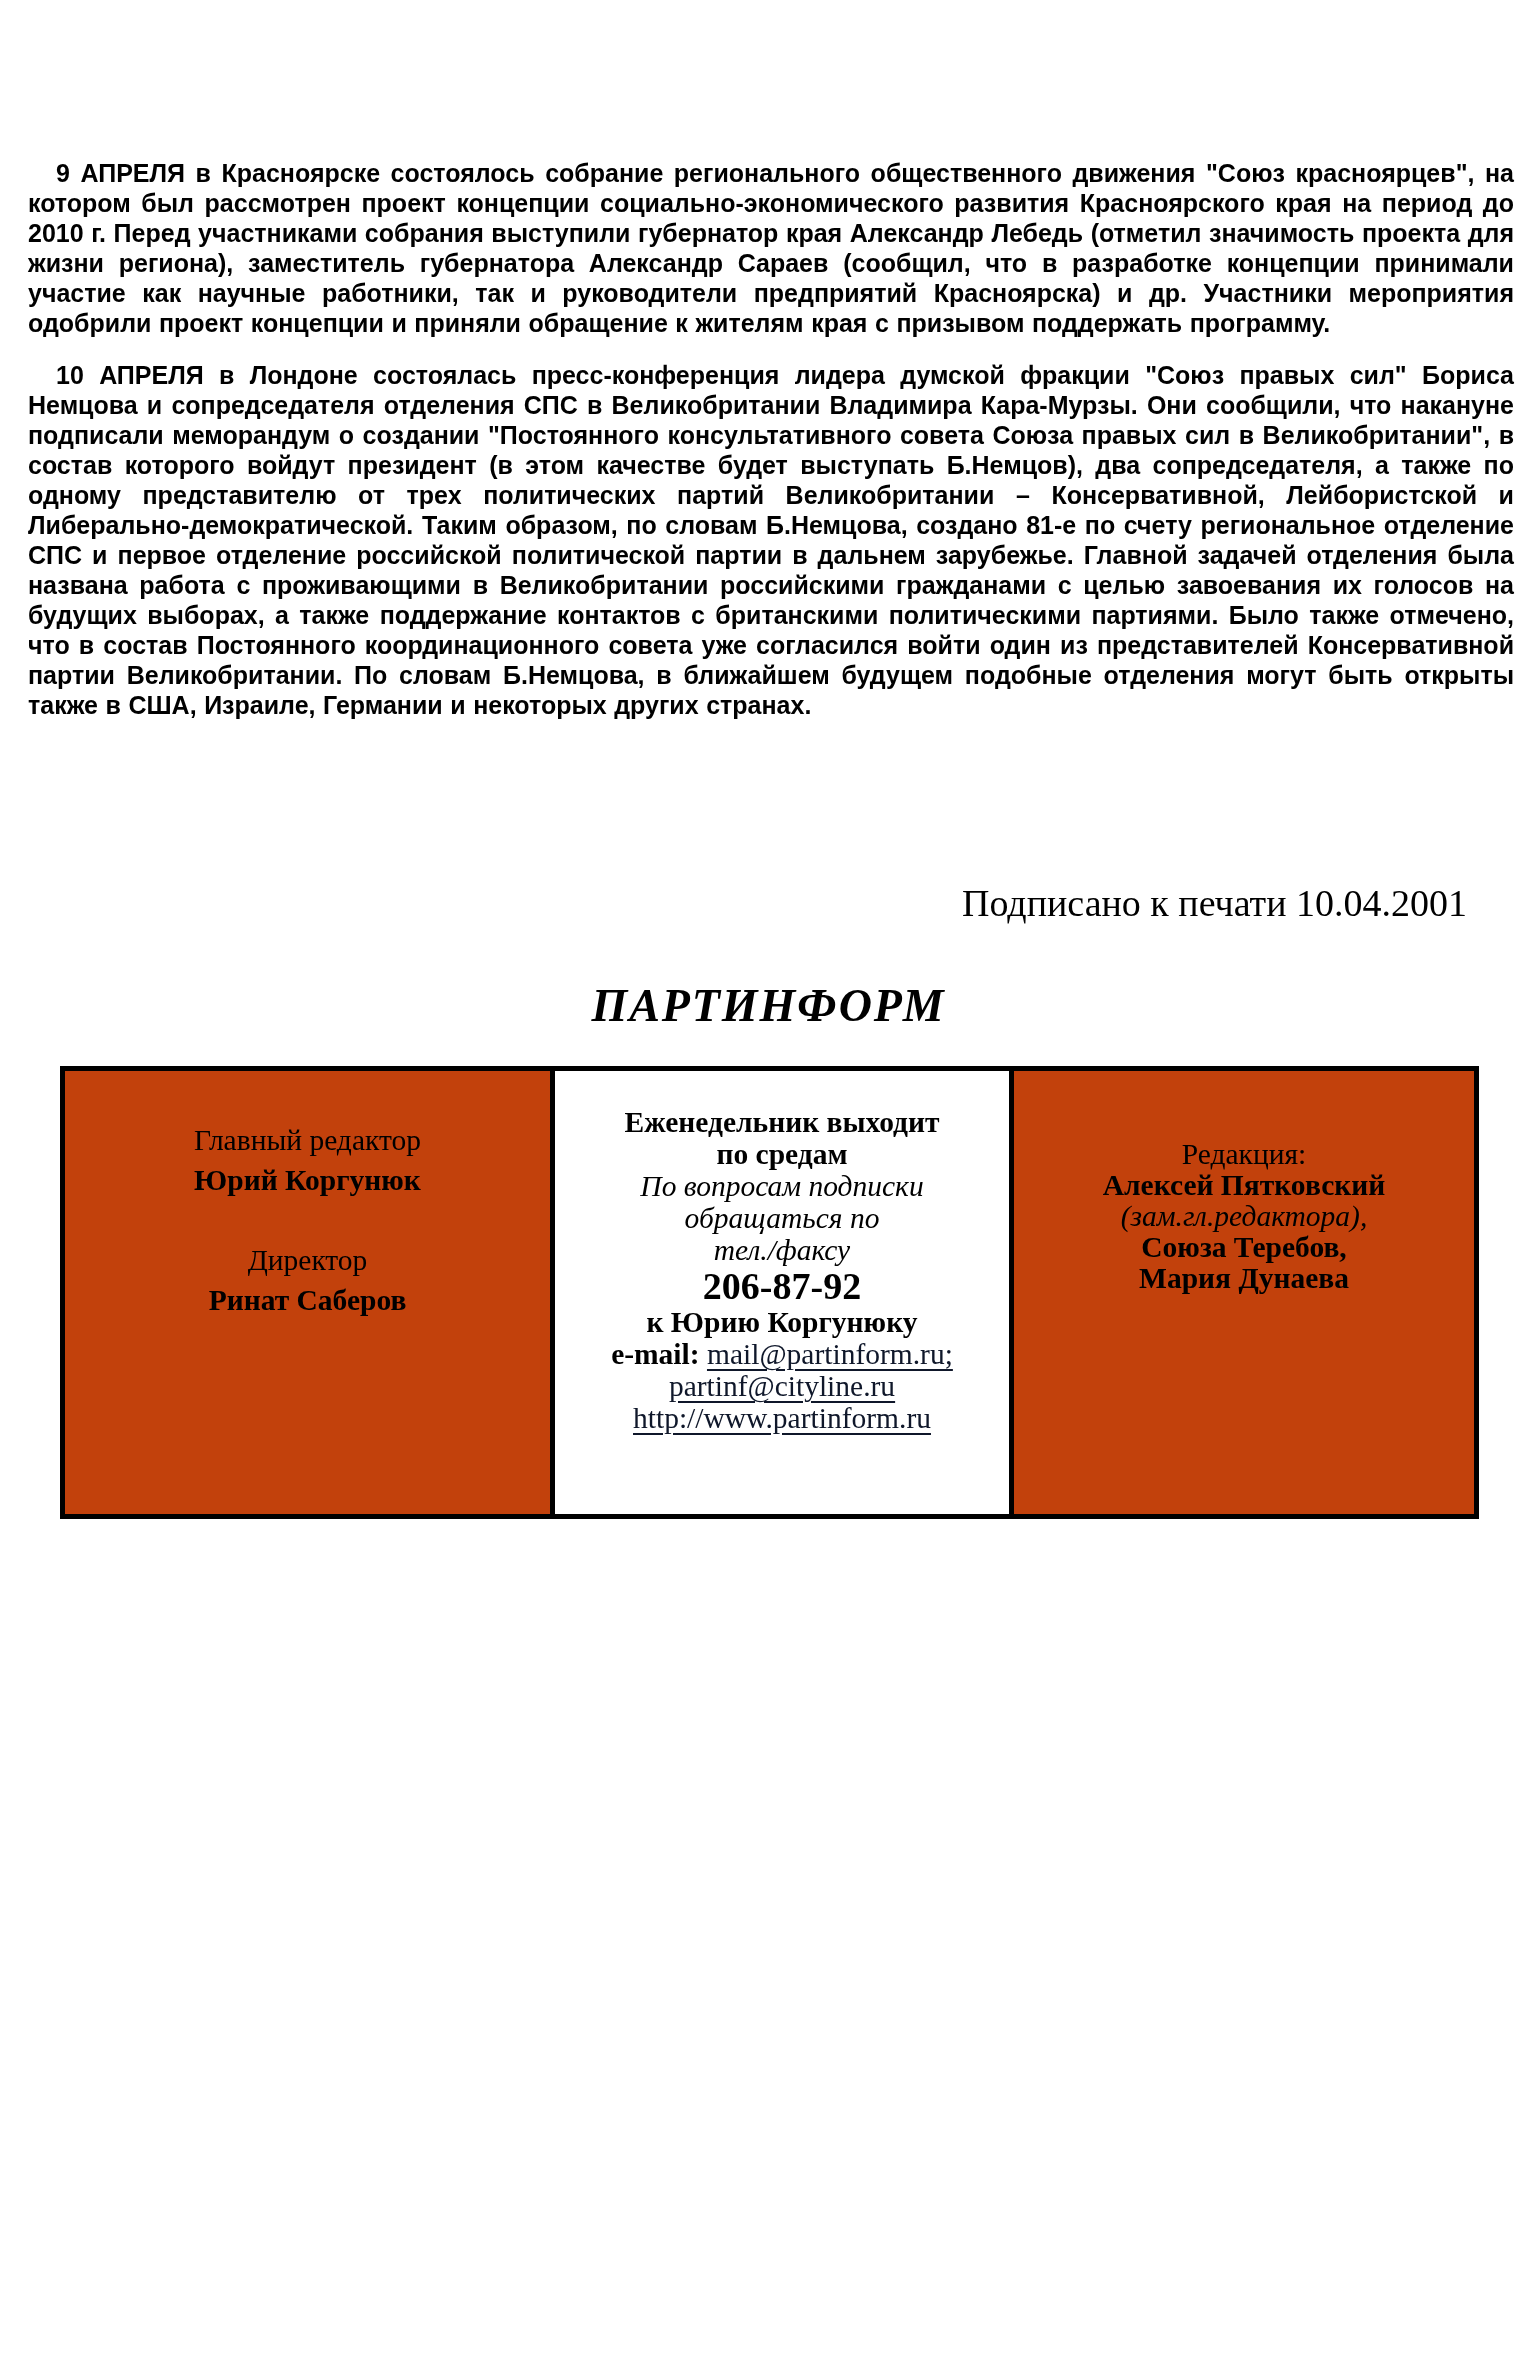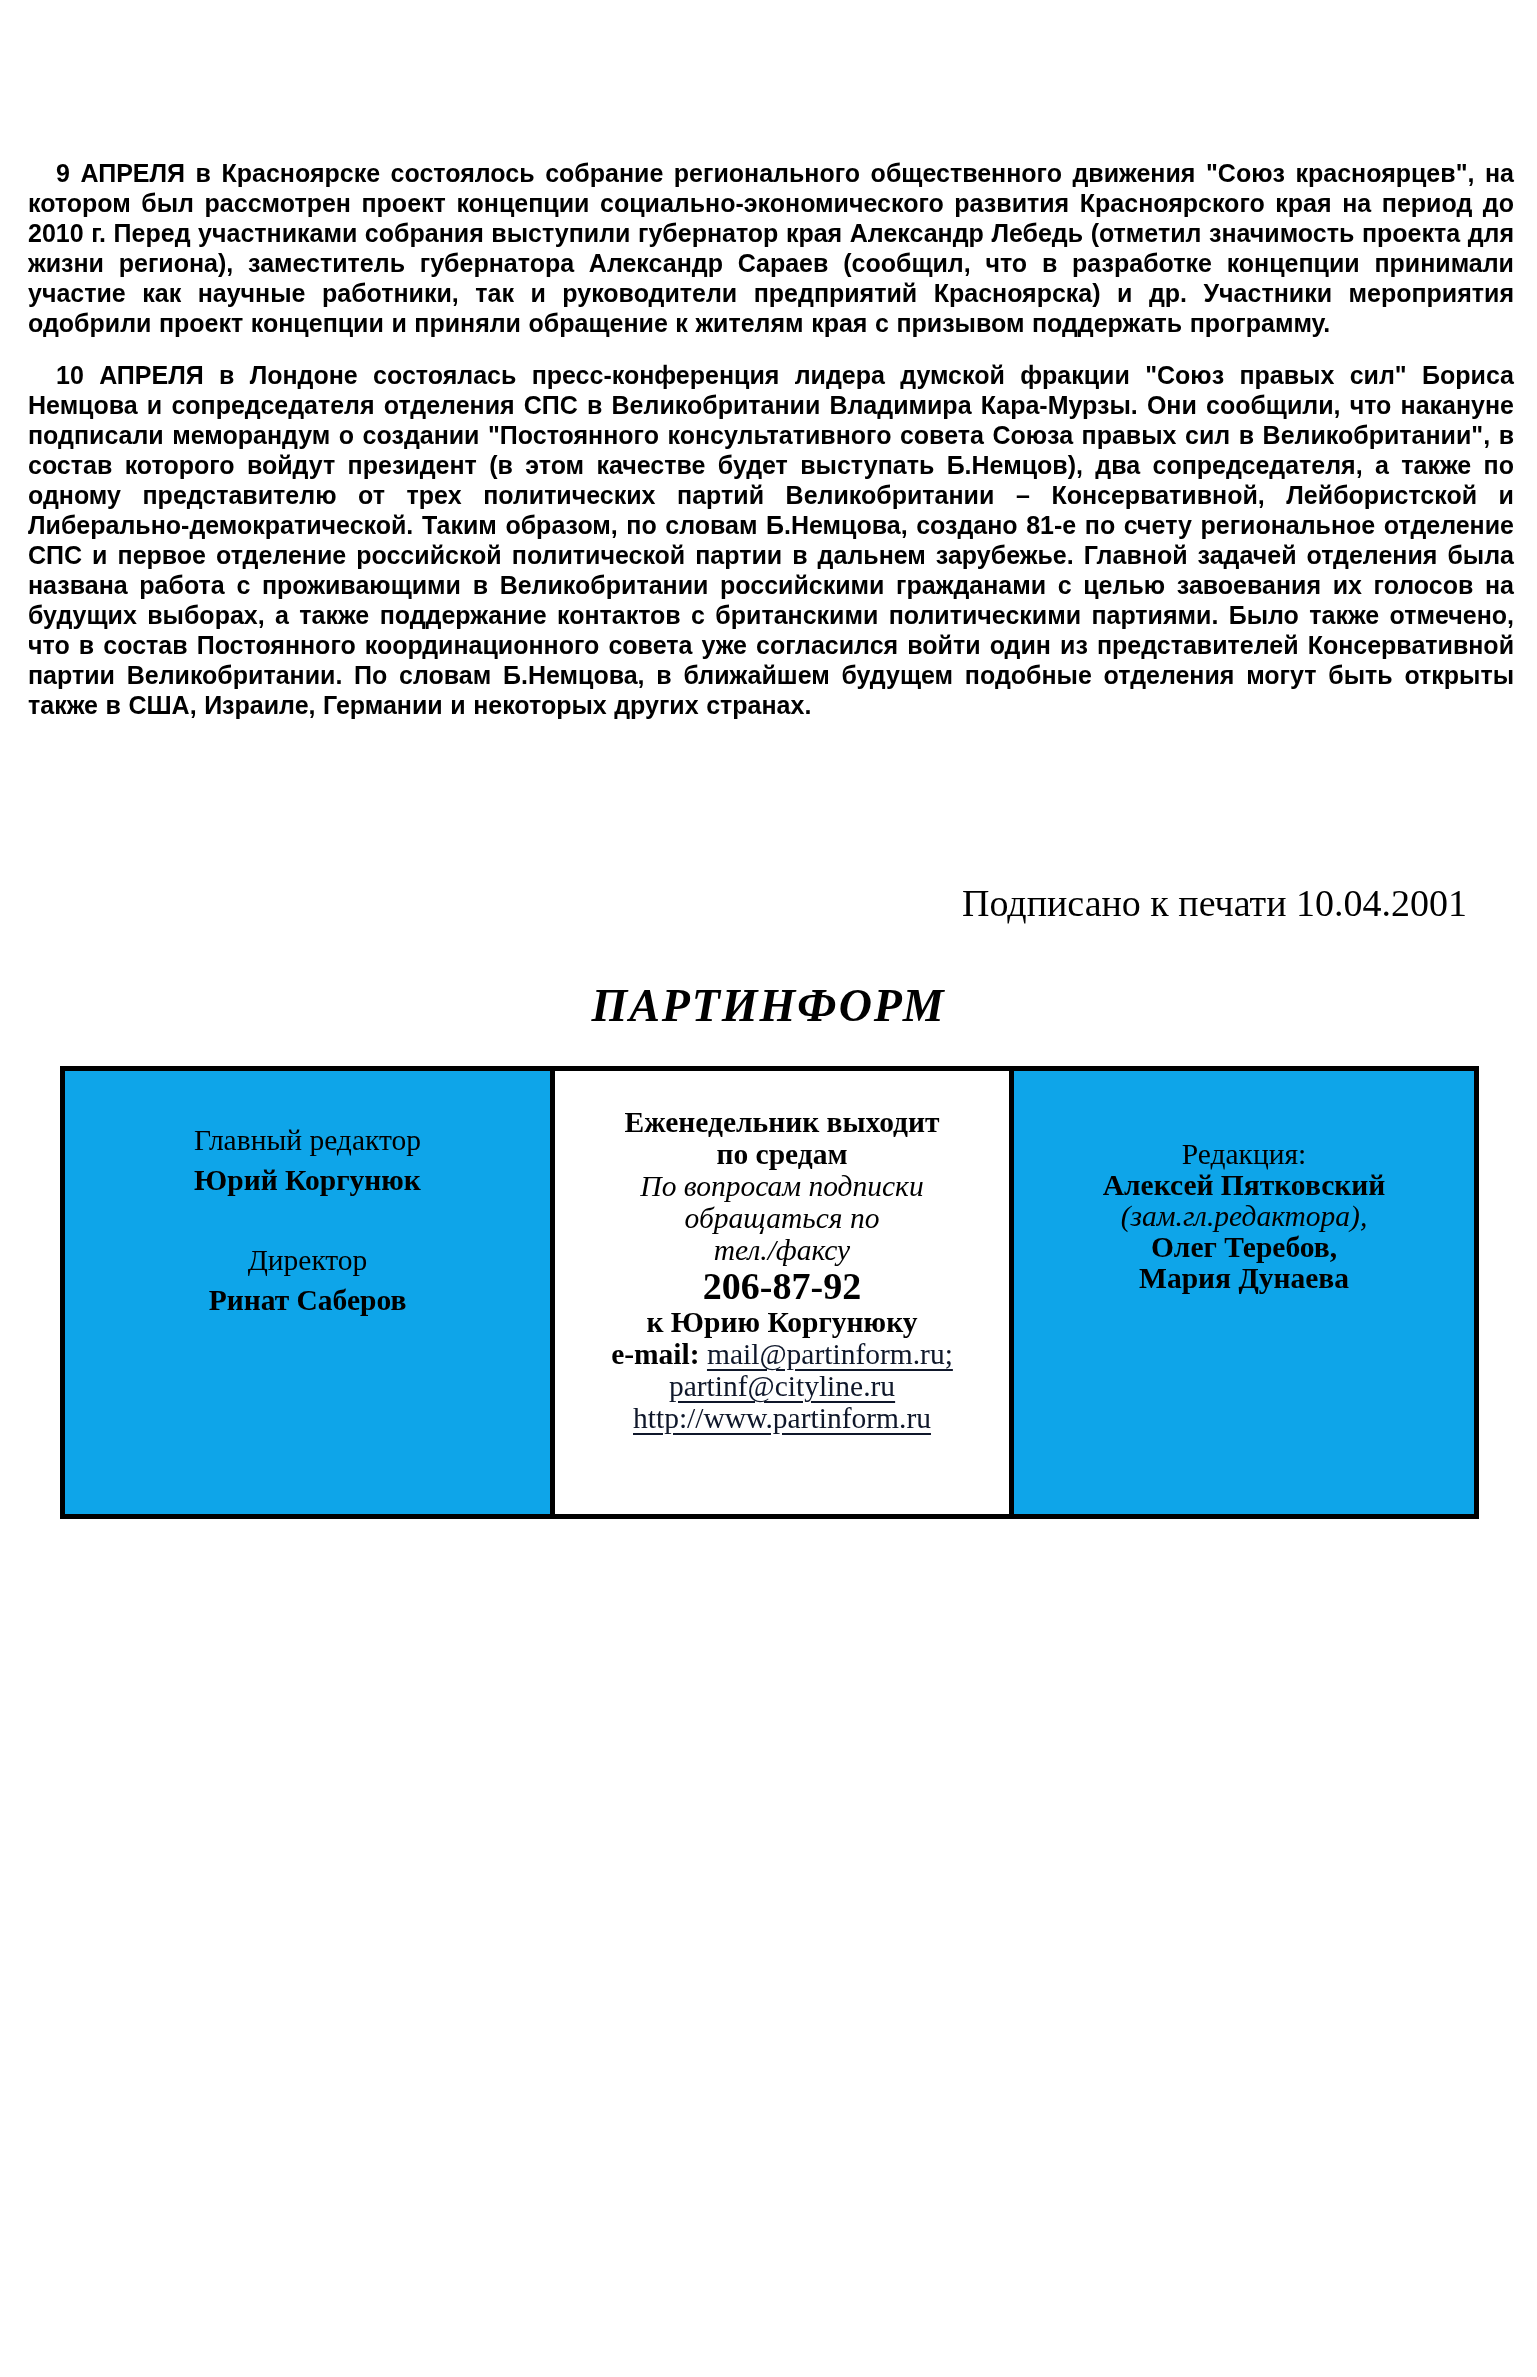--- a/index.html
+++ b/index.html
@@ -89,21 +89,21 @@
     font-family: "Liberation Serif", serif;
     font-size: 29.5px;
     text-align: center;
   }
   .col { box-sizing: border-box; height: 100%; }
   .col-left  { width: 485px; padding-top: 49px;  line-height: 40px; }
   .col-mid   { width: 464px; padding-top: 35px;  line-height: 32px;
                border-left: 5.1px solid #000; border-right: 5.1px solid #000;
                background: #ffffff; }
   .col-right { flex: 1;      padding-top: 68px; line-height: 31px; }
-  .cell-gray { background: #0ea5e9; }
+  .cell-gray { background: #c2410c; }
 
   .line          { white-space: nowrap; }
   .line.bold     { font-weight: bold; }
   .line.italic   { font-style: italic; }
   .phone {
     font-weight: bold;
     font-size: 38px;
     line-height: 40px;
   }
   .link {
@@ -157,20 +157,20 @@
       </div>
       <div class="line">
         <span class="link">http://www.partinform.ru</span>
       </div>
     </div>
 
     <div class="col col-right cell-gray">
       <div class="line">Редакция:</div>
       <div class="line bold">Алексей Пятковский</div>
       <div class="line italic">(зам.гл.редактора),</div>
-      <div class="line bold">Олег Теребов,</div>
+      <div class="line bold">Союза Теребов,</div>
       <div class="line bold">Мария Дунаева</div>
     </div>
 
   </div>
 
 </div>
 
 
 </body></html>

